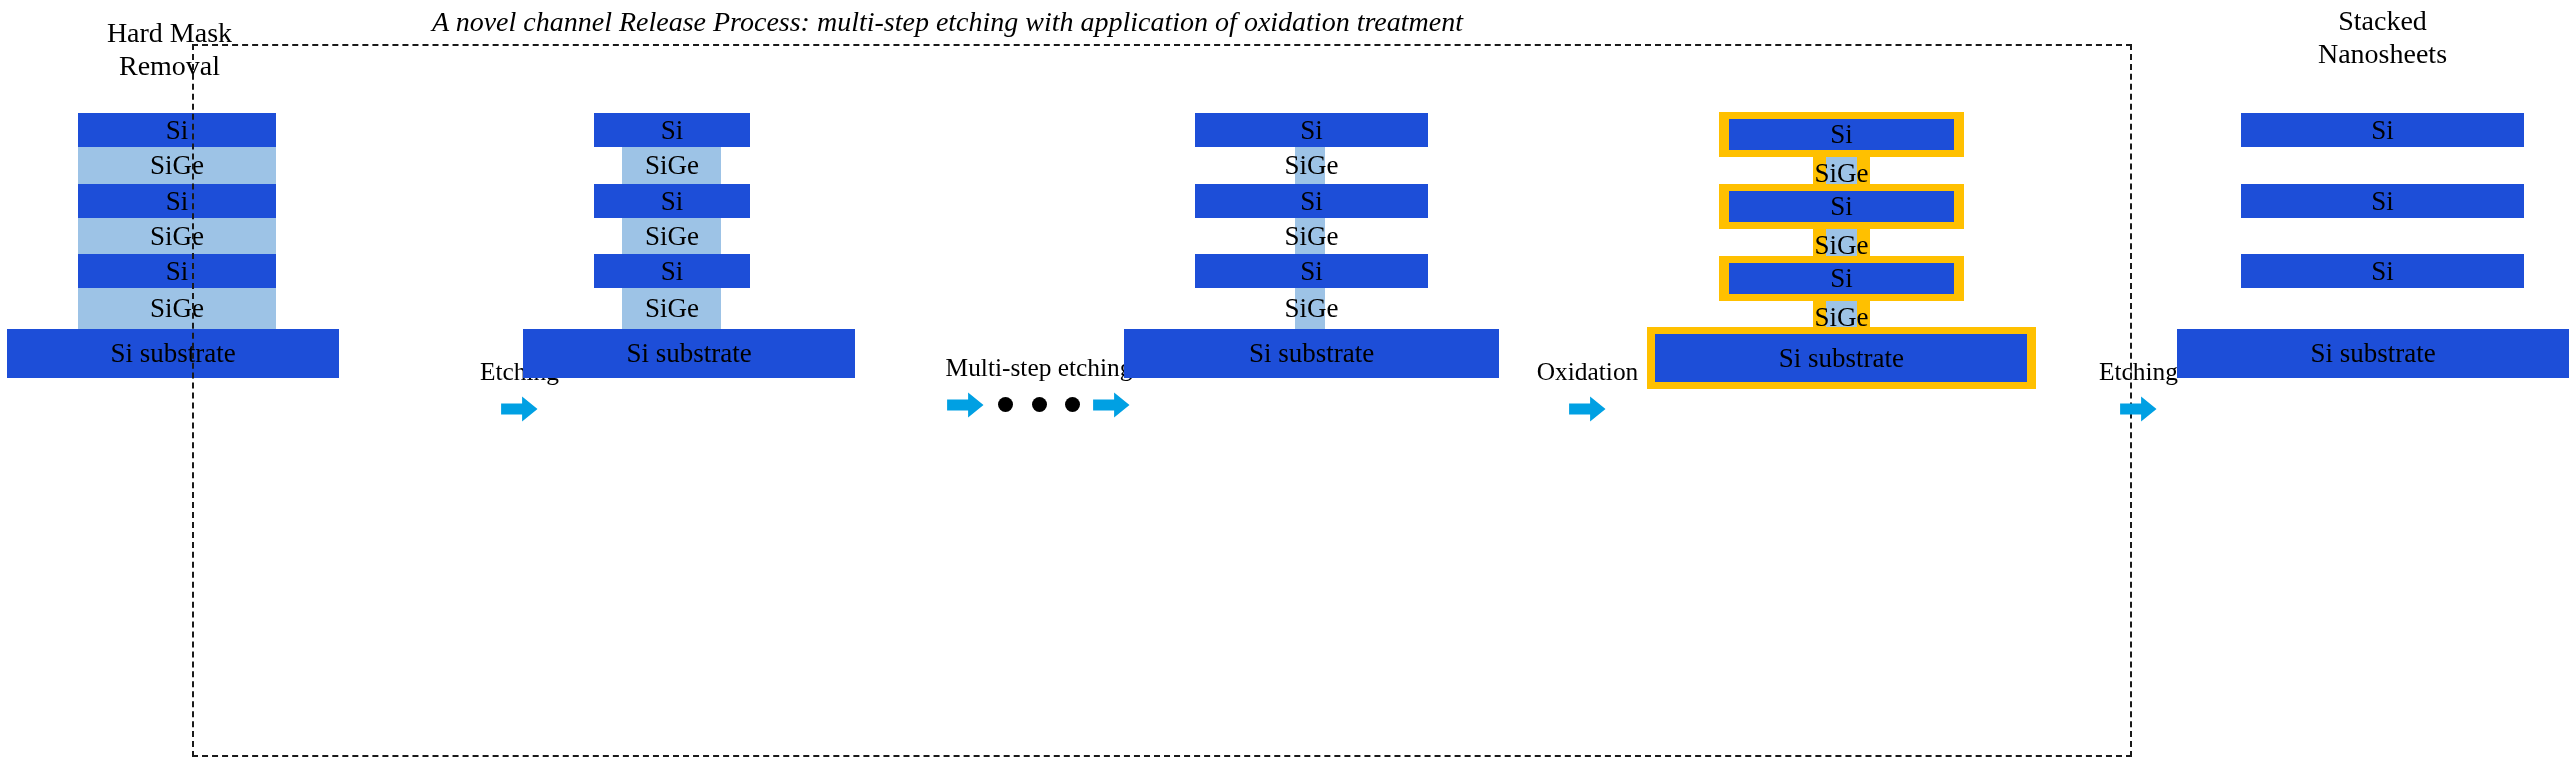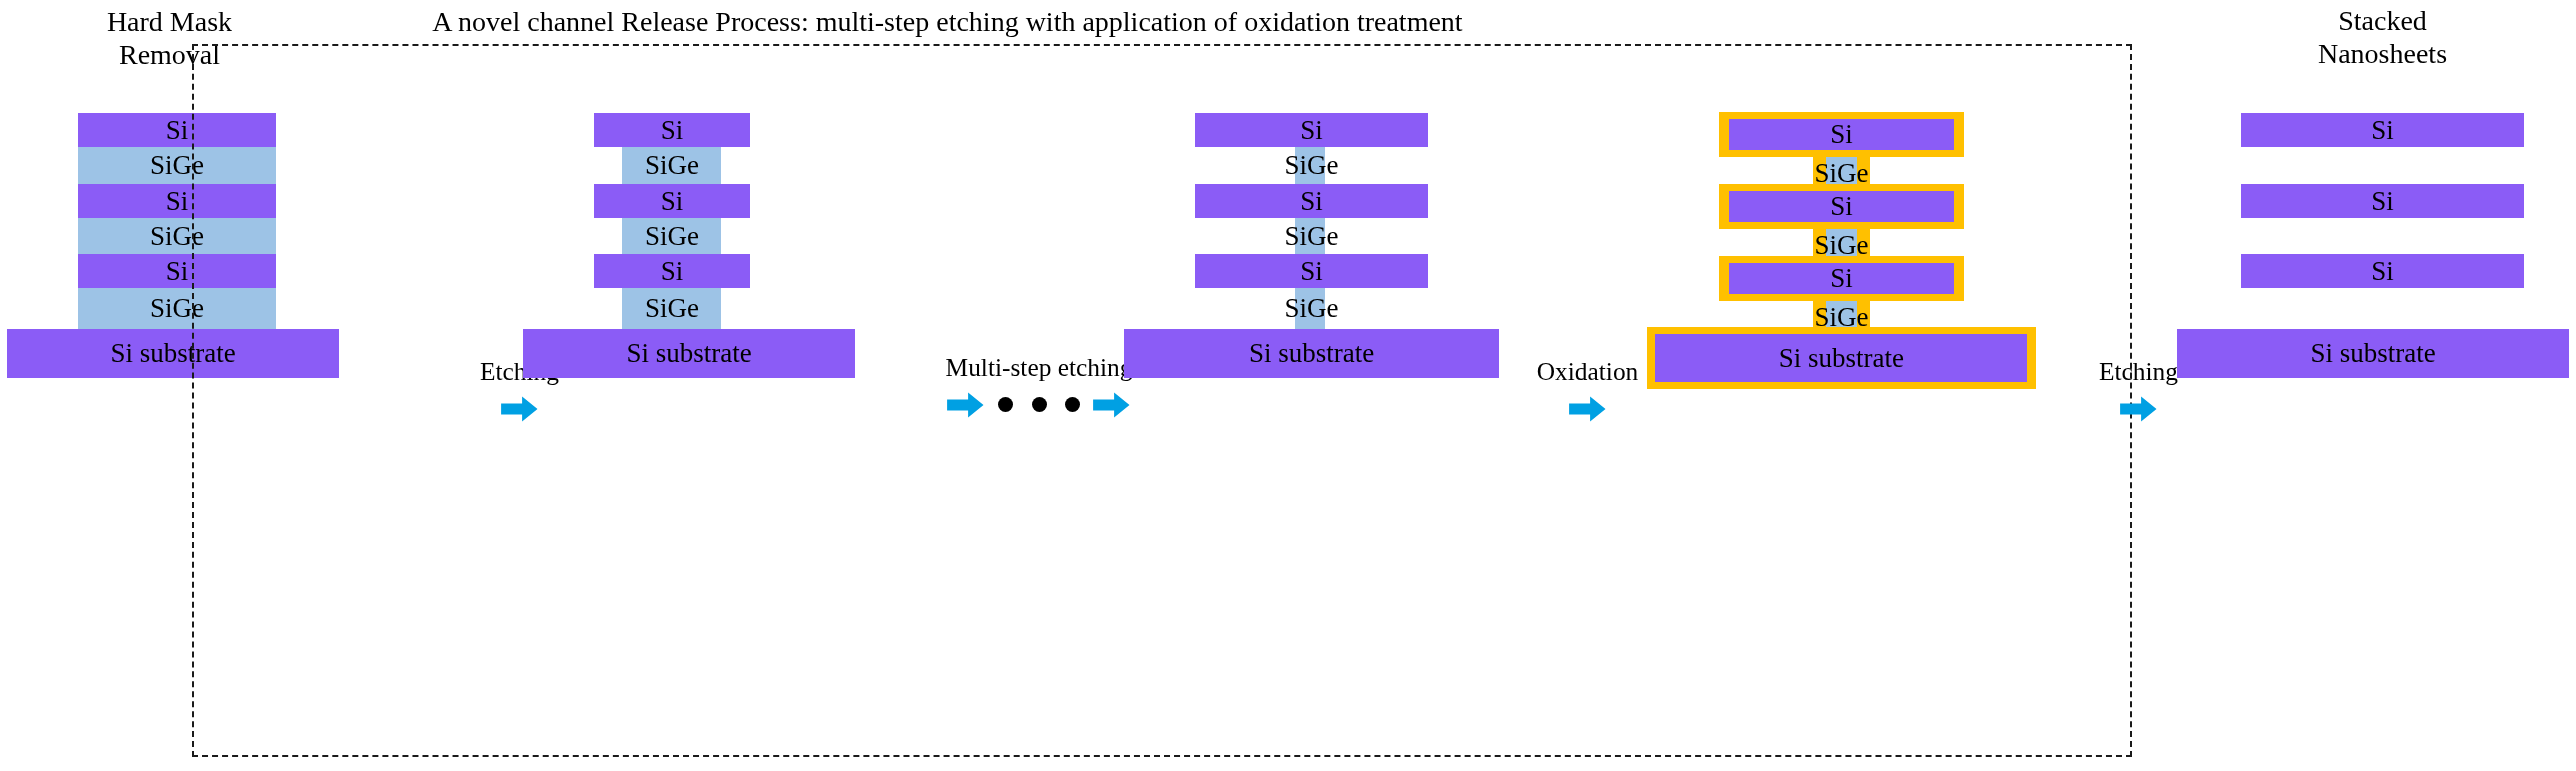--- a/index.html
+++ b/index.html
@@ -3,47 +3,47 @@
 <meta charset="utf-8">
 <style>
   html,body{margin:0;padding:0;background:#fff;}
   body{width:2576px;height:772px;position:relative;overflow:hidden;
        font-family:"Liberation Serif","DejaVu Serif",serif;color:#000;}
 
   .col-title{position:absolute;text-align:center;font-size:28px;line-height:1.18;
              white-space:pre-line;}
 
   .proc-title{position:absolute;left:396px;top:5.7px;width:1103px;text-align:center;
-              font-size:28px;}
+              font-size:28px;font-style:italic;}
 
   .dashbox{position:absolute;left:192px;top:44px;width:727px;height:280px;
            border:2.8px dashed #1a1a1a;box-sizing:border-box;}
 
   .stack{position:absolute;}
   .layer{position:absolute;box-sizing:border-box;display:flex;
          align-items:center;justify-content:center;font-size:27px;color:#000;
          line-height:1;}
-  .si{background:#8b5cf6;font-family:Liberation Serif, serif;}
+  .si{background:#1d4ed8;font-family:Liberation Serif, serif;}
   .sige{background:#9DC3E6;}
   .lbl-out{position:absolute;display:flex;align-items:center;justify-content:center;
            font-size:27px;color:#000;}
   .oxide{background:#FFC000;position:absolute;}
 
   .step{position:absolute;text-align:center;}
   .step-label{font-size:25.4px;white-space:nowrap;}
   .arrow-row{display:flex;align-items:center;justify-content:center;gap:12.7px;
              margin-top:8.5px;}
   .arrow{width:38px;height:28px;flex:none;}
   .dots{display:flex;align-items:center;gap:18.4px;}
   .dot{width:15px;height:15px;border-radius:50%;background:#000;}
 </style>
 </head>
 <body>
 
-<div class="col-title" style="left:28px;top:5px;width:283px;">Hard Mask
+<div class="col-title" style="left:28px;top:16px;width:283px;">Hard Mask
 Removal</div>
 
 <div class="stack" style="left:0px;top:113px;width:339px;height:205px;">
   <div class="layer si" style="left:78px;top:0px;width:198px;height:34px;">Si</div>
   <div class="layer sige" style="left:78px;top:34px;width:198px;height:37px;">SiGe</div>
   <div class="layer si" style="left:78px;top:71px;width:198px;height:34px;">Si</div>
   <div class="layer sige" style="left:78px;top:105px;width:198px;height:37px;">SiGe</div>
   <div class="layer si" style="left:78px;top:141px;width:198px;height:34px;">Si</div>
   <div class="layer sige" style="left:78px;top:175px;width:198px;height:41px;">SiGe</div>
   <div class="layer si" style="left:7px;top:216px;width:332px;height:49px;">Si substrate</div>

